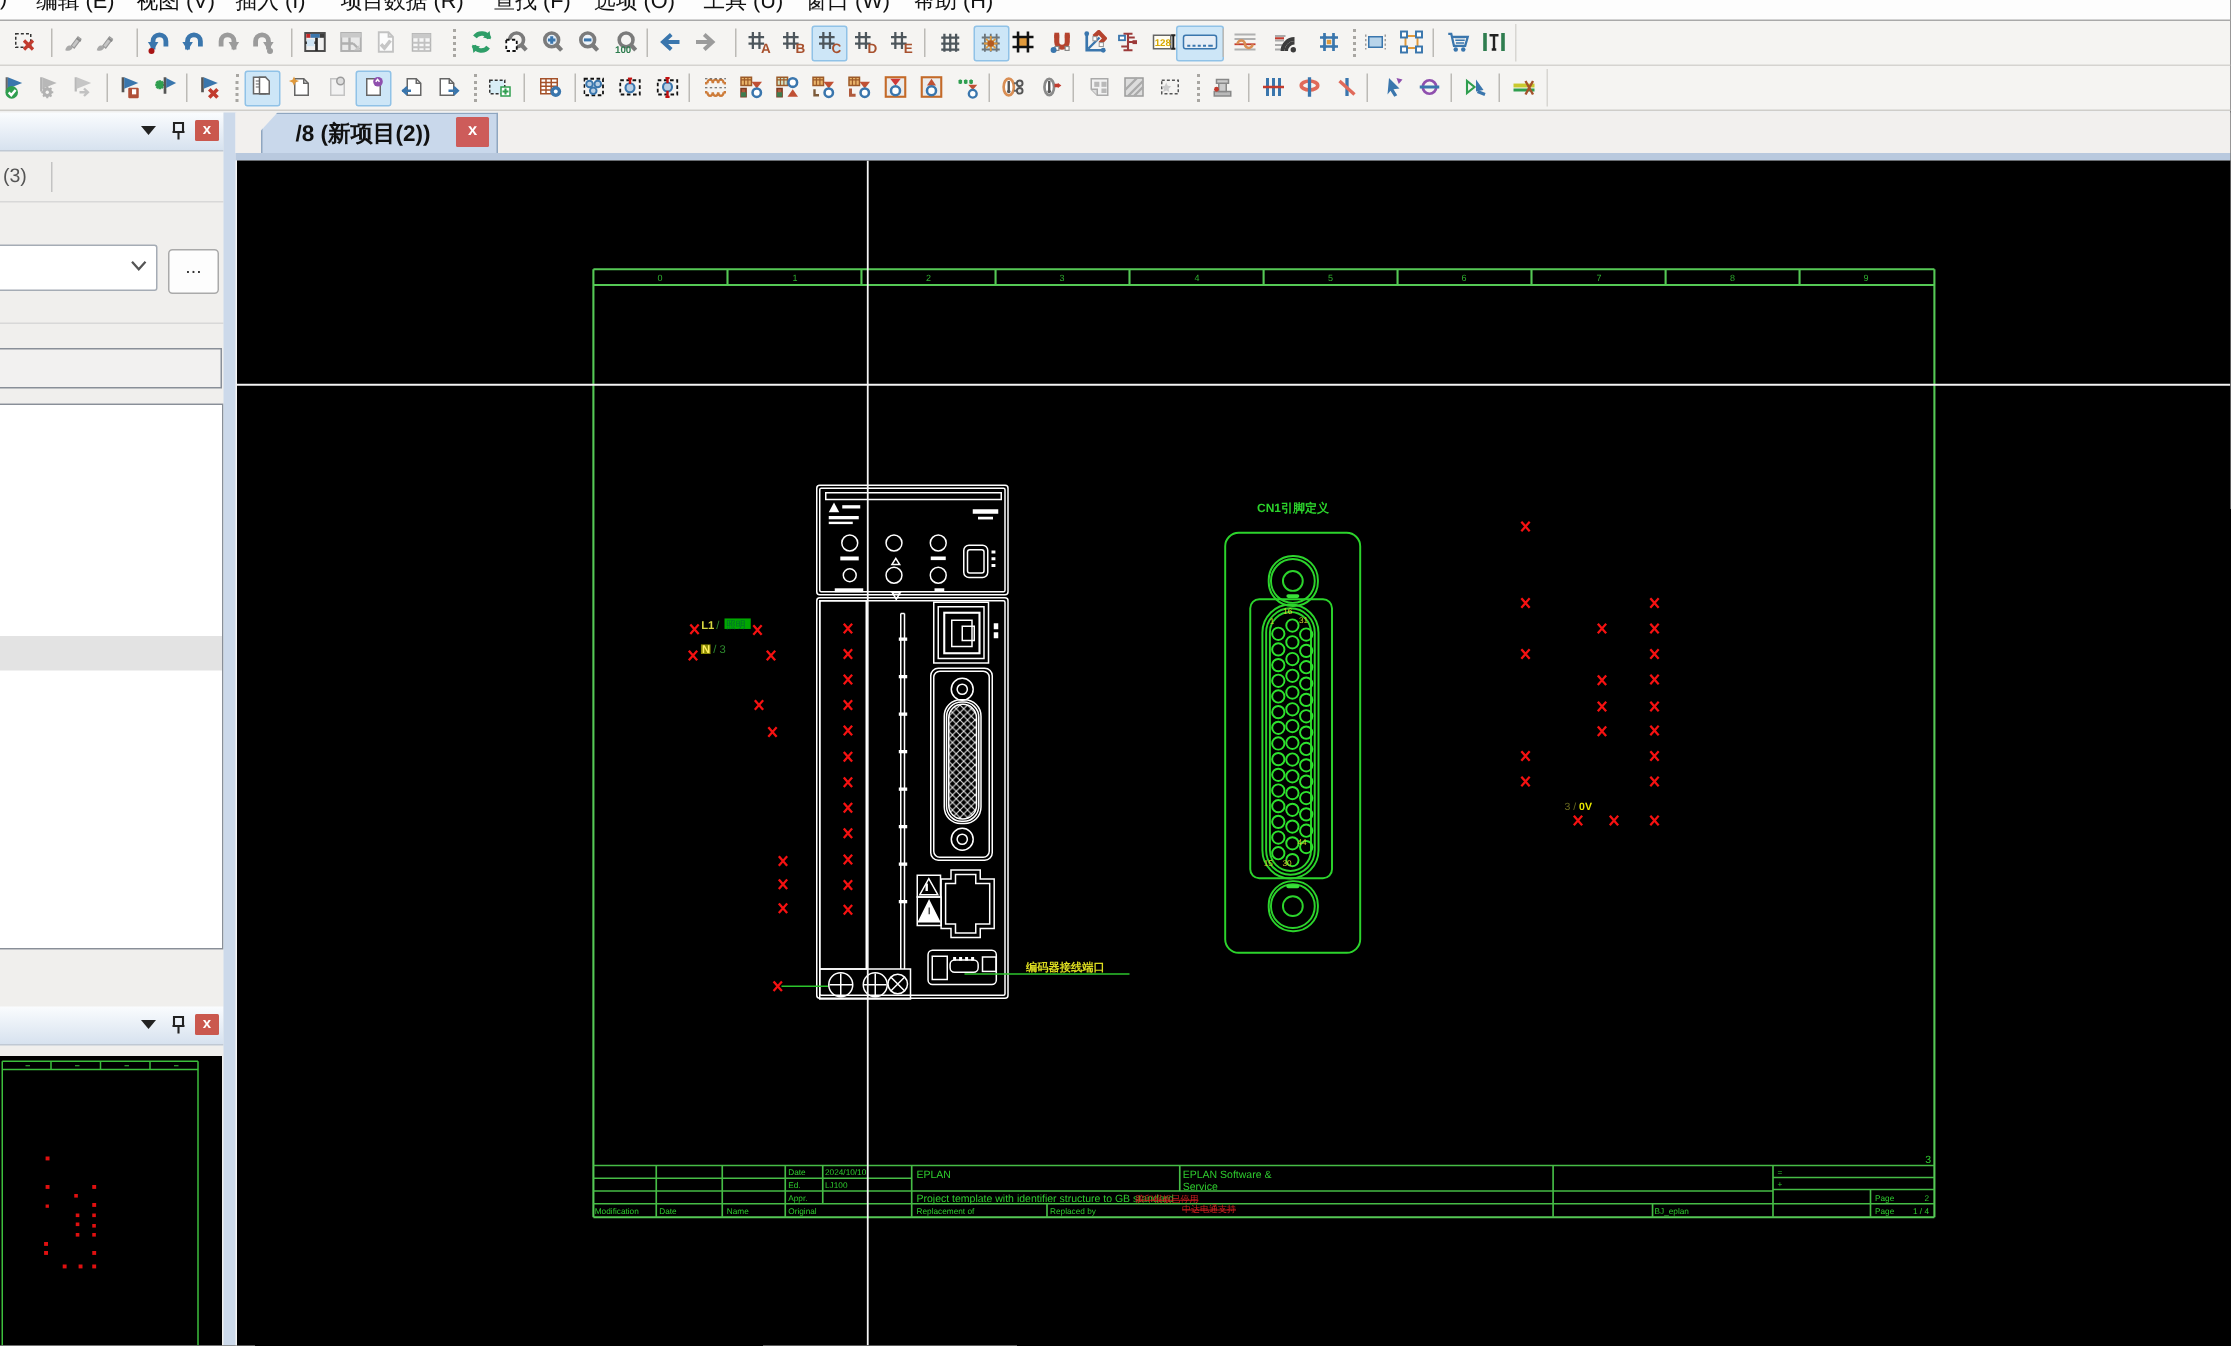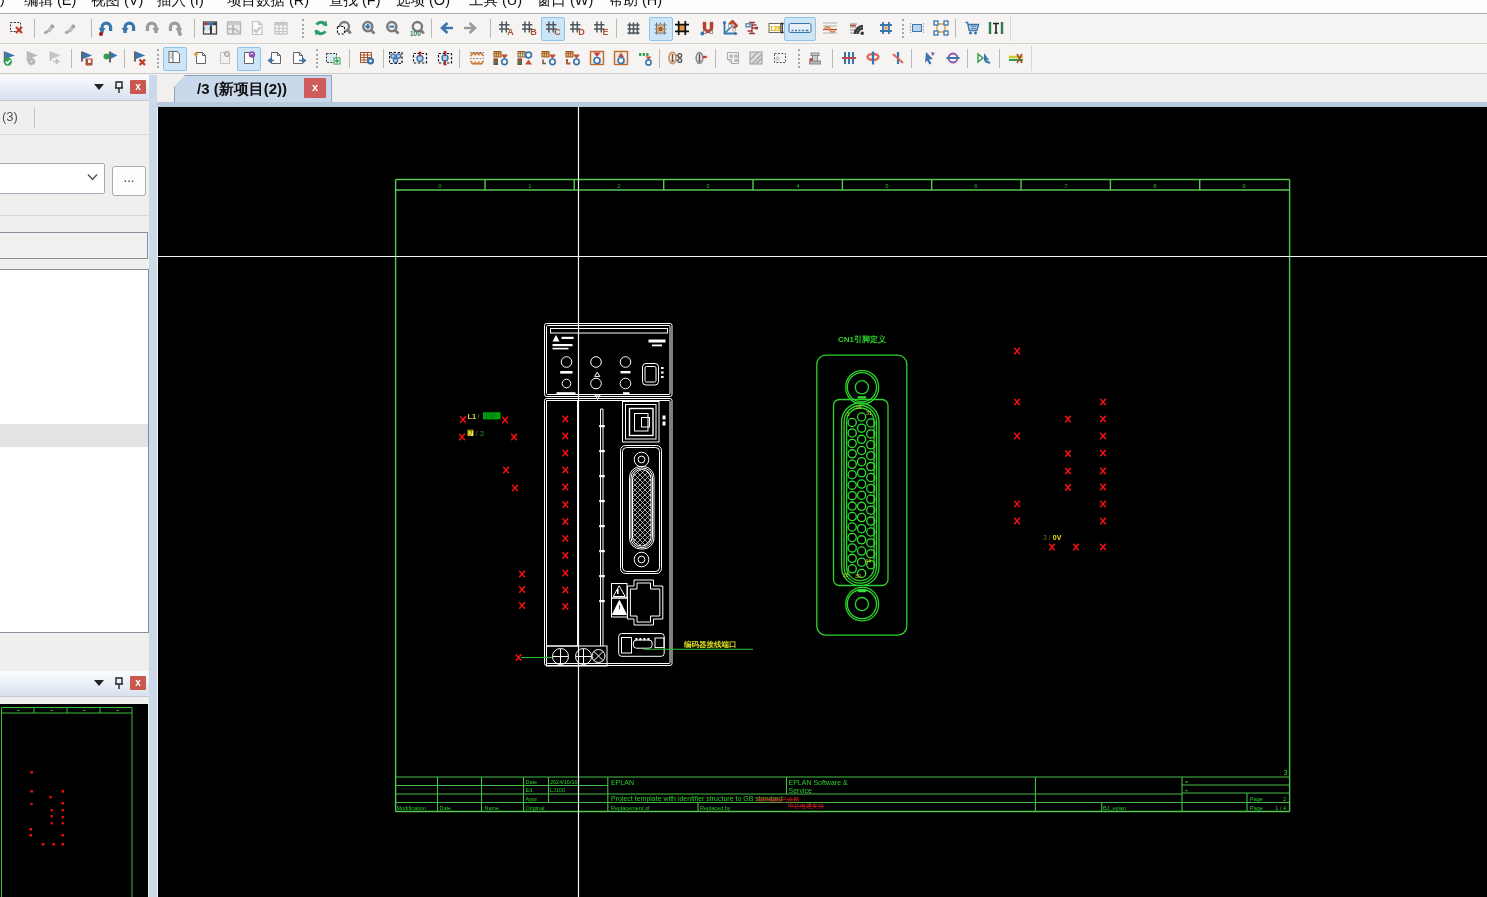--- a/index.html
+++ b/index.html
@@ -554,21 +554,21 @@
           <rect x="41.8" y="843" width="2.6" height="2.6"></rect>
         <rect x="52.4" y="843" width="2.6" height="2.6"></rect>
           <rect x="61.5" y="843" width="2.6" height="2.6"></rect>
       </g>
     </svg>
   </div>
 </div>
 <div id="splitter" class="abs"></div>
 <div id="tabbar" class="abs">
     <div id="tab1">
-      <span>/3 (新项目(2))</span>
+      <span>/8 (新项目(2))</span>
     </div>
   </div>
 <div id="tabx" class="abs">x</div>
 <div id="tabstrip" class="abs"></div>
 <div id="canvas" class="abs">
 <svg width="1329" height="790" viewBox="158 107 1329 790" font-family="Liberation Sans, sans-serif">
 <defs>
   <pattern id="xh" width="5" height="5" patternUnits="userSpaceOnUse">
     <path d="M0 0L5 5M5 0L0 5" stroke="#e8e8e8" stroke-width="0.7"></path>
   </pattern>

